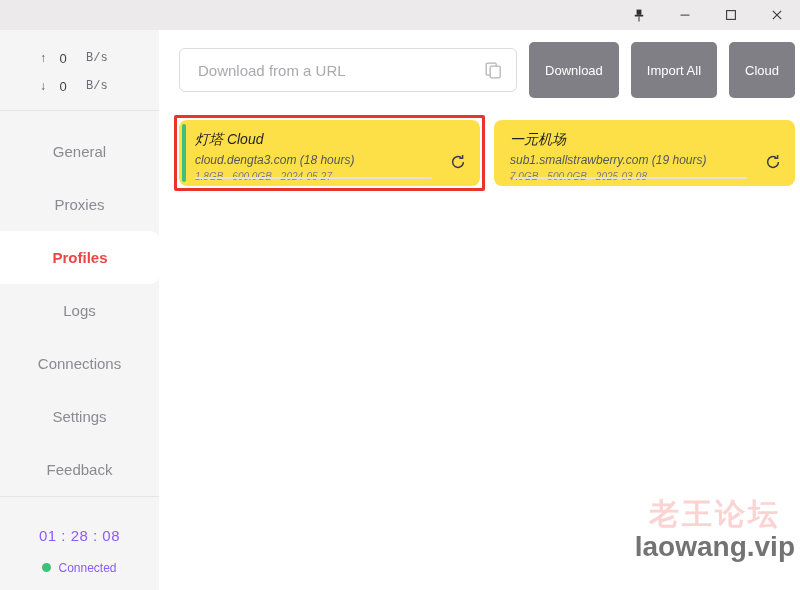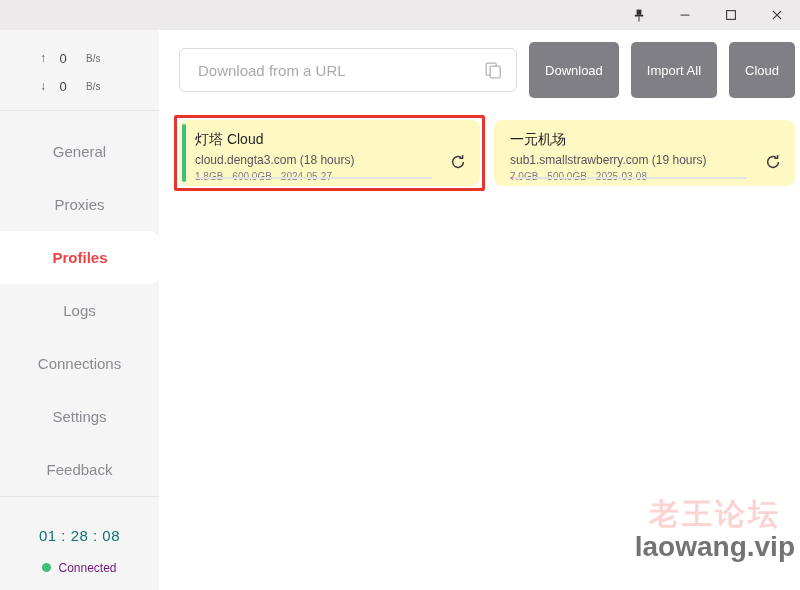--- a/index.html
+++ b/index.html
@@ -68,23 +68,24 @@
     font-size: 12px;
     color: #55555f;
   }
   .speed-val {
     width: 34px;
     text-align: center;
     font-size: 13px;
     color: #3f3f4a;
   }
   .speed-unit {
-    font-size: 10px;
+    font-size: 12px;
     color: #6b6b75;
     padding-left: 6px;
+    font-family: Liberation Mono, monospace;
   }
 
   .nav {
     padding-top: 14px;
     flex: 1 1 auto;
   }
   .nav-item {
     height: 53px;
     display: flex;
     align-items: center;
@@ -103,27 +104,27 @@
     margin-right: -1px;
   }
 
   .status-box {
     border-top: 1px solid #e6e4e4;
     padding: 30px 0 22px 0;
     text-align: center;
   }
   .timer {
     font-size: 15px;
-    color: #0f766e;
+    color: #8b5cf6;
     letter-spacing: 0.5px;
     margin-bottom: 14px;
   }
   .conn {
     font-size: 12px;
-    color: #701a75;
+    color: #8b5cf6;
     display: inline-flex;
     align-items: center;
     gap: 7px;
   }
   .dot {
     width: 9px;
     height: 9px;
     border-radius: 50%;
     background: #3ec07a;
     display: inline-block;
@@ -201,27 +202,28 @@
     position: absolute;
     left: -5px;
     top: -5px;
     right: -5px;
     bottom: -5px;
     border: 3px solid #e8352b;
     border-radius: 2px;
     pointer-events: none;
   }
   .card {
-    background: #fef9c3;
+    background: #fde047;
     border-radius: 8px;
     padding: 10px 14px 12px 16px;
     position: relative;
     box-sizing: border-box;
     height: 66px;
     cursor: default;
+    font-style: italic;
   }
   .card .accent {
     position: absolute;
     left: 3px;
     top: 4px;
     bottom: 4px;
     width: 4px;
     border-radius: 2px;
   }
   .card-title {

